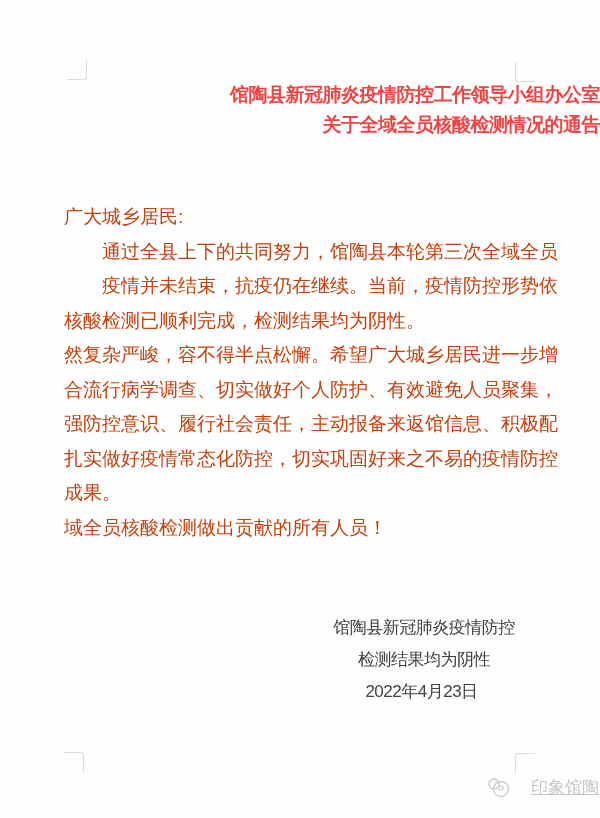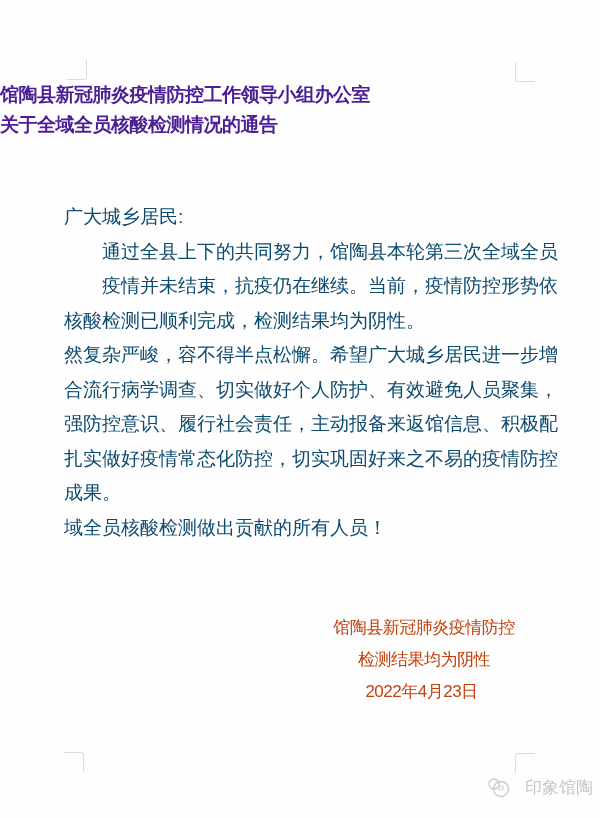--- a/index.html
+++ b/index.html
@@ -18,68 +18,69 @@
   .corner.tl { left: 67px;  top: 60px;  border-right: 1.5px solid #dcdcdc; border-bottom: 1.5px solid #dcdcdc; border-bottom-right-radius: 3px; }
   .corner.tr { left: 515px; top: 62px;  border-left: 1.5px solid #dcdcdc;  border-bottom: 1.5px solid #dcdcdc; border-bottom-left-radius: 3px; }
   .corner.bl { left: 64px;  top: 752px; border-top: 1.5px solid #dcdcdc;  border-right: 1.5px solid #dcdcdc;  border-top-right-radius: 3px; }
   .corner.br { left: 515px; top: 753px; border-top: 1.5px solid #dcdcdc;  border-left: 1.5px solid #dcdcdc;   border-top-left-radius: 3px; }
 
   
   .title {
     position: absolute;
     left: 0; top: 80px;
     width: 600px;
-    text-align: left;
+    text-align: right;
     font-size: 19px;
     line-height: 30px;
     font-weight: 800;
     letter-spacing: -0.5px;
-    color: #4c1d95;
+    color: #ef4444;
   }
 
   
   .body {
     position: absolute;
     left: 64px; top: 200px;
     width: 474px;
     font-size: 19px;
     line-height: 34.5px;
     font-weight: 500;
-    color: #0c4a6e;
+    color: #c2410c;
   }
   .ln      { text-align: justify; text-align-last: justify; white-space: nowrap; }
   .ln.end  { text-align: left; text-align-last: left; }
   .ln.ind  { text-indent: 38px; }
 
   
   .signature {
     position: absolute;
     right: 82px; top: 612px;
     width: 188px;
     text-align: center;
     font-size: 17px;
     line-height: 32px;
     font-weight: 500;
     letter-spacing: -0.5px;
-    color: #c2410c;
+    color: #404040;
   }
   .sig-date { text-align: center; padding-right: 5px; }
 
   
   .watermark {
     position: absolute;
     left: 486px; top: 776px;
     height: 24px;
     display: flex;
     align-items: flex-end;
-    gap: 13px;
+    gap: 19px;
     color: #c6c6c6;
     font-size: 17px;
     line-height: 24px;
     font-weight: 500;
+    text-decoration: underline;
   }
   .wm-icon { display: inline-flex; width: 26px; height: 24px; }
 </style>
 </head>
 <body>
 
 <div class="page">
 
   <div class="corner tl"></div>
   <div class="corner tr"></div>

